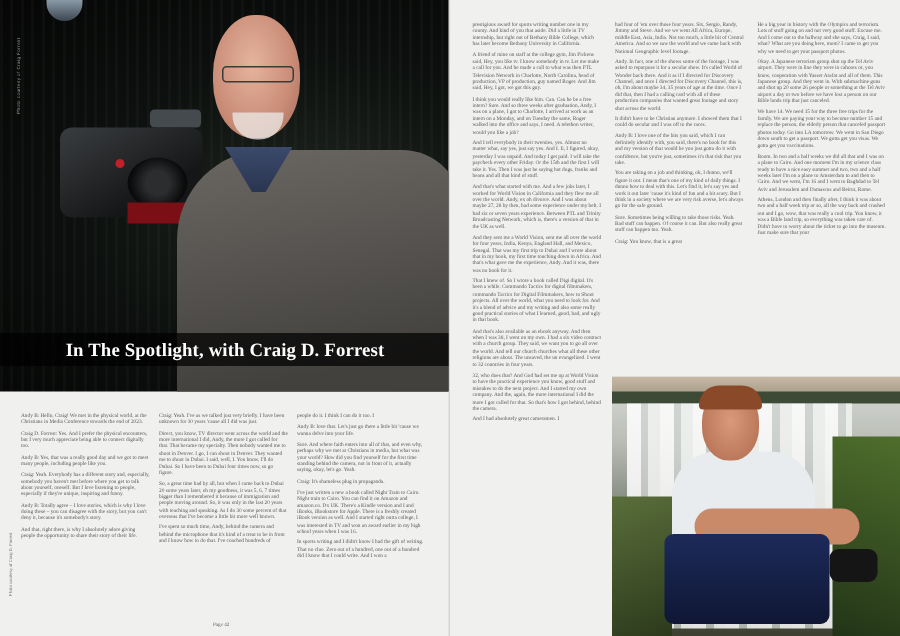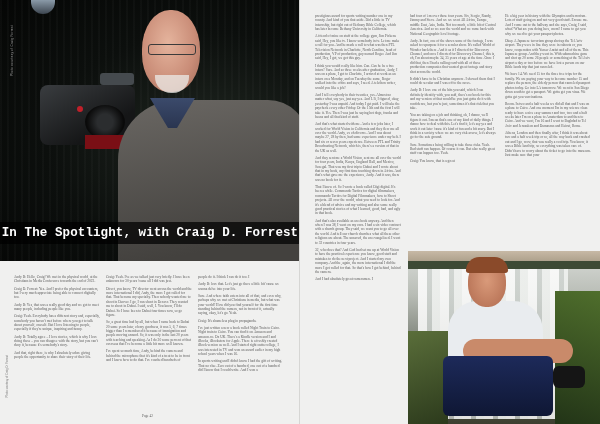--- a/index.html
+++ b/index.html
@@ -30,21 +30,21 @@
           background: linear-gradient(#3b4a6b, #2a3550); clip-path: polygon(0 0, 100% 0, 60% 100%, 40% 100%); }
   .hero .person-head { position: absolute; left: 142px; top: 10px; width: 58px; height: 82px; border-radius: 48% 48% 46% 46%;
           background: radial-gradient(ellipse at 45% 40%, #e5b49d 0%, #c98c77 60%, #a06a58 100%); }
   .hero .glasses { position: absolute; left: 148px; top: 44px; width: 48px; height: 11px; border: 1.5px solid #3b3b3b; border-radius: 3px; }
   .hero .beard { position: absolute; left: 155px; top: 75px; width: 34px; height: 18px; border-radius: 0 0 16px 16px; background: rgba(235,235,232,0.75); }
   .hero .nameplate { position: absolute; left: 10px; top: 25px; font-family: "Liberation Sans", sans-serif; font-size: 3px; color: #9a9a9a;
           writing-mode: vertical-rl; transform: rotate(180deg); letter-spacing: 0.3px; }
 
   .title-band { position: absolute; left: 0; top: 222px; width: 300px; height: 22px; background: rgba(0,0,0,0.72);
           display: flex; align-items: center; justify-content: center; }
-  .title-band h1 { font-family: Liberation Mono, monospace; font-weight: 700; font-size: 12.5px; color: #ffffff; letter-spacing: 0.1px; }
+  .title-band h1 { font-family: Liberation Serif, serif; font-weight: 700; font-size: 12.5px; color: #ffffff; letter-spacing: 0.1px; }
 
   
   .cols { position: absolute; font-size: 3.55px; line-height: 4.4px; color: #5a5a5a; }
   .cols p { margin-bottom: 2.8px; }
   .col { position: absolute; }
   .l1 { left: 14px; top: 275px; width: 86px; }
   .l2 { left: 106px; top: 275px; width: 86px; }
   .l3 { left: 198px; top: 275px; width: 86px; }
   .r1 { left: 315px; top: 14px; width: 86px; }
   .r2 { left: 410px; top: 14px; width: 86px; }

